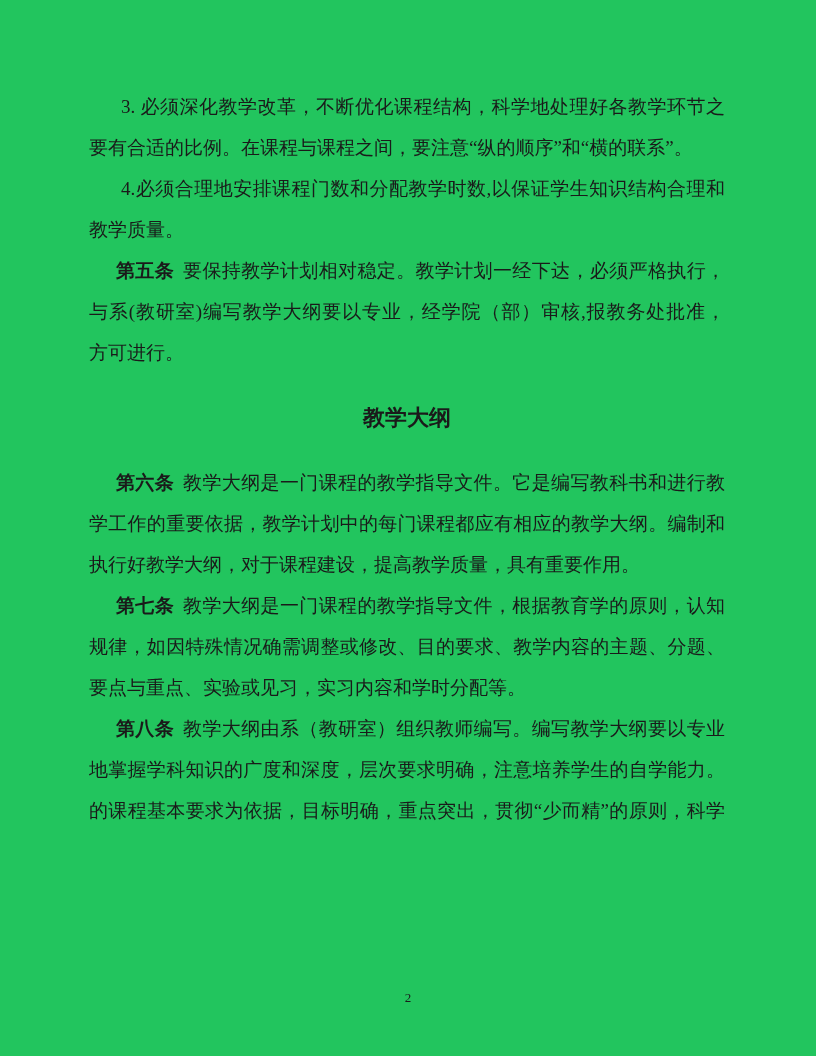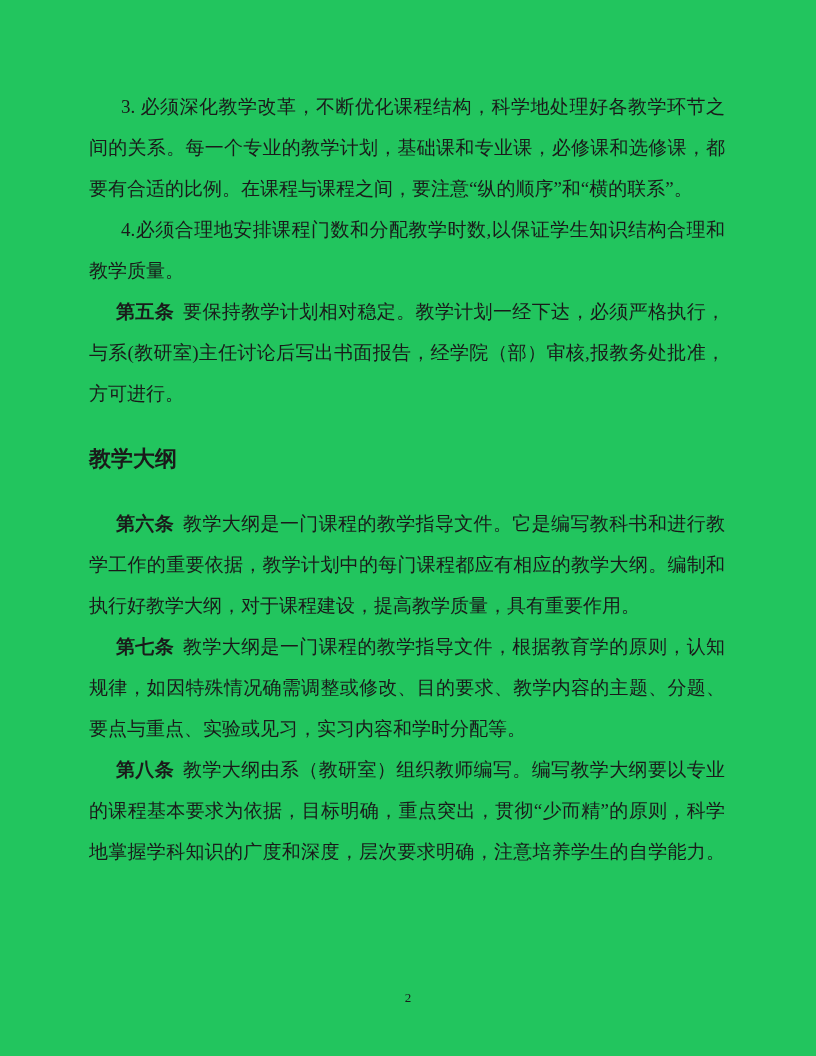--- a/index.html
+++ b/index.html
@@ -34,20 +34,21 @@
   }
   .ind-num { padding-left: 32px; }
   .ind-sec { padding-left: 27px; }
   .lbl {
     font-weight: bold;
     margin-right: 9px;
   }
   .heading {
     font-size: 22px;
     font-weight: bold;
+    text-align: center;
     line-height: 41px;
     height: 41px;
     margin: 24px 0;
   }
   .page-number {
     position: absolute;
     top: 988px;
     left: 0;
     width: 816px;
     text-align: center;
@@ -56,41 +57,40 @@
     color: #1a1a1a;
   }
 </style>
 </head>
 <body>
 
 <div class="page">
   <div class="doc">
 
     <div class="ln ind-num fill"><span>3. 必须深化教学改革，不断优化课程结构，科学地处理好各教学环节之</span></div>
-    <div class="ln fill"><span>间的关系。每一个专业的教学计划，基础课和专业课，必修课和选修课，都</span></div>
     <div class="ln"><span>要有合适的比例。在课程与课程之间，要注意“纵的顺序”和“横的联系”。</span></div>
 
     <div class="ln ind-num fill"><span>4.必须合理地安排课程门数和分配教学时数,以保证学生知识结构合理和</span></div>
     <div class="ln"><span>教学质量。</span></div>
 
 
     <div class="ln ind-sec fill"><b class="lbl">第五条</b><span>要保持教学计划相对稳定。教学计划一经下达，必须严格执行，</span></div>
-    <div class="ln fill"><span>与系(教研室)主任讨论后写出书面报告，经学院（部）审核,报教务处批准，</span></div>
+    <div class="ln fill"><span>与系(教研室)编写教学大纲要以专业，经学院（部）审核,报教务处批准，</span></div>
     <div class="ln"><span>方可进行。</span></div>
 
     <div class="heading">教学大纲</div>
 
     <div class="ln ind-sec fill"><b class="lbl">第六条</b><span>教学大纲是一门课程的教学指导文件。它是编写教科书和进行教</span></div>
     <div class="ln fill"><span>学工作的重要依据，教学计划中的每门课程都应有相应的教学大纲。编制和</span></div>
     <div class="ln"><span>执行好教学大纲，对于课程建设，提高教学质量，具有重要作用。</span></div>
 
     <div class="ln ind-sec fill"><b class="lbl">第七条</b><span>教学大纲是一门课程的教学指导文件，根据教育学的原则，认知</span></div>
     <div class="ln fill"><span>规律，如因特殊情况确需调整或修改、目的要求、教学内容的主题、分题、</span></div>
     <div class="ln"><span>要点与重点、实验或见习，实习内容和学时分配等。</span></div>
 
     <div class="ln ind-sec fill"><b class="lbl">第八条</b><span>教学大纲由系（教研室）组织教师编写。编写教学大纲要以专业</span></div>
+    <div class="ln fill"><span>地掌握学科知识的广度和深度，层次要求明确，注意培养学生的自学能力。</span></div>
     <div class="ln fill"><span>的课程基本要求为依据，目标明确，重点突出，贯彻“少而精”的原则，科学</span></div>
-    <div class="ln fill"><span>地掌握学科知识的广度和深度，层次要求明确，注意培养学生的自学能力。</span></div>
 
   </div>
 
   <div class="page-number">2</div>
 </div>
 
 </body></html>

